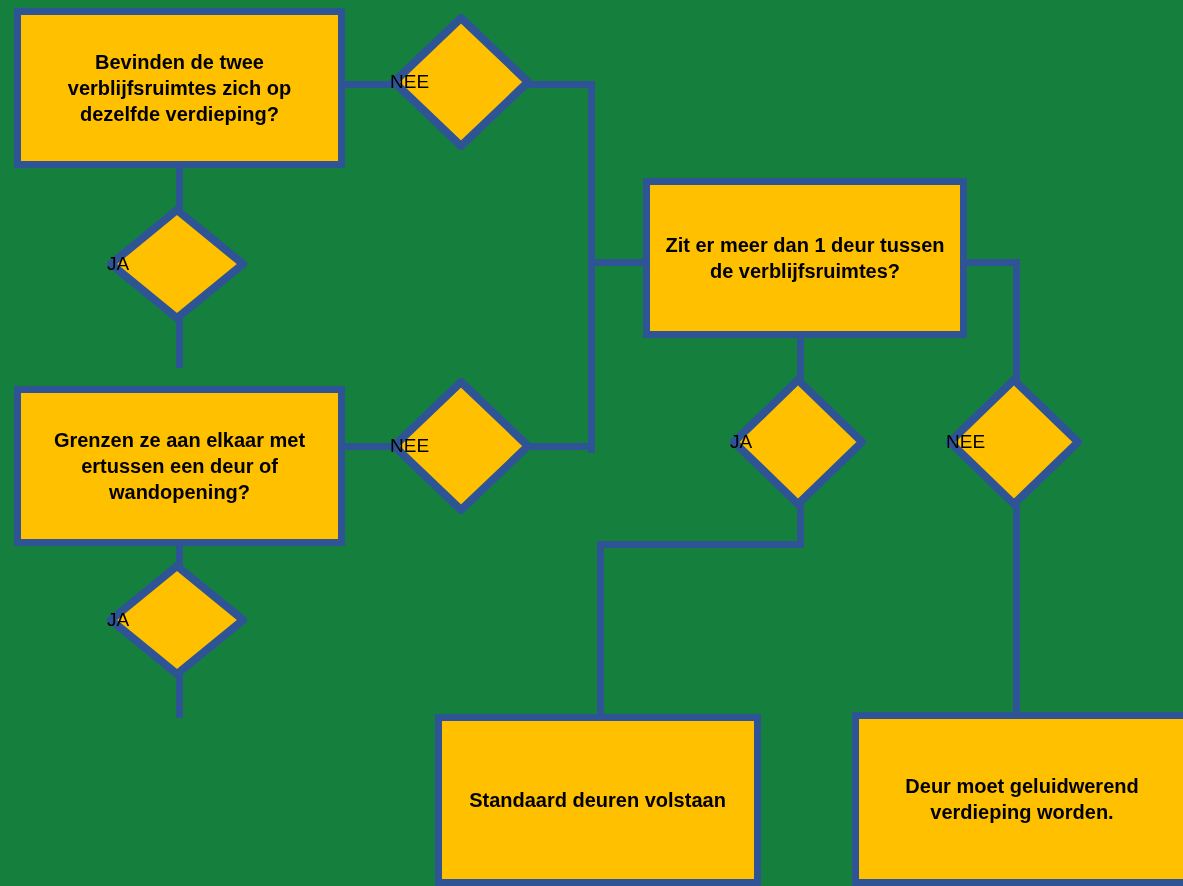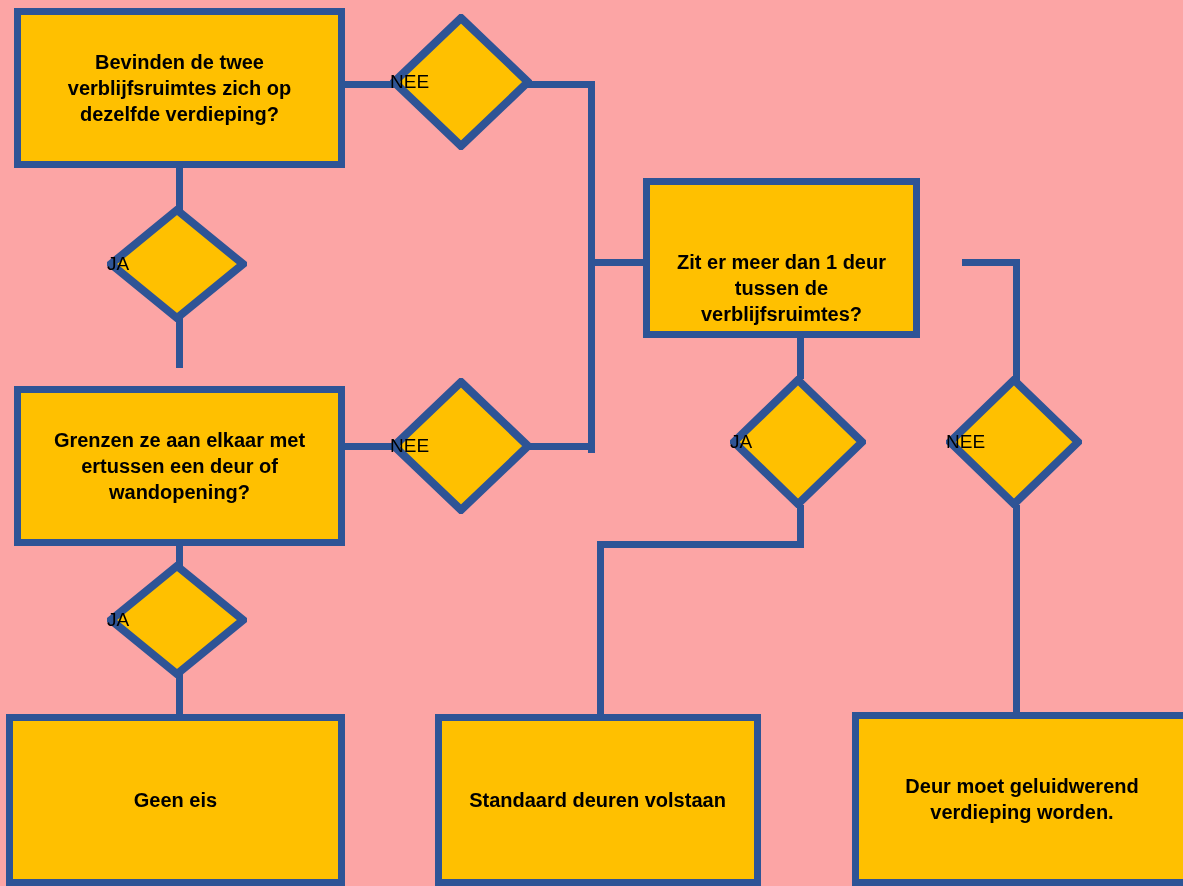--- a/index.html
+++ b/index.html
@@ -4,21 +4,21 @@
 <style>
   html, body {
     margin: 0;
     padding: 0;
     background: #000000;
   }
   #canvas {
     position: relative;
     width: 1183px;
     height: 886px;
-    background: #fca5a5;
+    background: #15803d;
     overflow: hidden;
     font-family: "Liberation Sans", sans-serif;
   }
   
   .node-box {
     position: absolute;
     box-sizing: border-box;
     background: #FFC000;
     border: 7px solid #2E5496;
     display: flex;
@@ -130,41 +130,38 @@
     <span class="dlabel" style="font-size:19px;">NEE</span>
   </div>
 
   <div class="diamond" style="left:107px; top:562px; width:140px; height:116px;">
     <svg class="dshape" viewBox="0 0 140 116" preserveAspectRatio="none">
       <polygon points="70,4 136,58 70,112 4,58" fill="#FFC000" stroke="#2E5496" stroke-width="8"></polygon>
     </svg>
     <span class="dlabel" style="font-size:19px;">JA</span>
   </div>
 
-  <div class="node-box" style="left:643px; top:178px; width:277px; height:160px; font-size:20px;align-items:flex-end;">
+  <div class="node-box" style="left:643px; top:178px; width:324px; height:160px; font-size:20px;">
     <span class="label">Zit er meer dan 1 deur tussen de verblijfsruimtes?</span>
   </div>
 
   <div class="diamond" style="left:730px; top:376px; width:136px; height:132px;">
     <svg class="dshape" viewBox="0 0 136 132" preserveAspectRatio="none">
       <polygon points="68,4 132,66 68,128 4,66" fill="#FFC000" stroke="#2E5496" stroke-width="8"></polygon>
     </svg>
     <span class="dlabel" style="font-size:19px;">JA</span>
   </div>
 
   <div class="diamond" style="left:946px; top:376px; width:136px; height:132px;">
     <svg class="dshape" viewBox="0 0 136 132" preserveAspectRatio="none">
       <polygon points="68,4 132,66 68,128 4,66" fill="#FFC000" stroke="#2E5496" stroke-width="8"></polygon>
     </svg>
     <span class="dlabel" style="font-size:19px;">NEE</span>
   </div>
 
-  <div class="node-box" style="left:6px; top:714px; width:339px; height:172px; font-size:20px;">
-    <span class="label">Geen eis</span>
-  </div>
 
   <div class="node-box" style="left:435px; top:714px; width:326px; height:172px; font-size:20px;padding-left:9px;">
     <span class="label">Standaard deuren volstaan</span>
   </div>
 
   <div class="node-box" style="left:852px; top:712px; width:340px; height:174px; font-size:20px;">
     <span class="label">Deur moet geluidwerend verdieping worden.</span>
   </div>
 
 </div>

